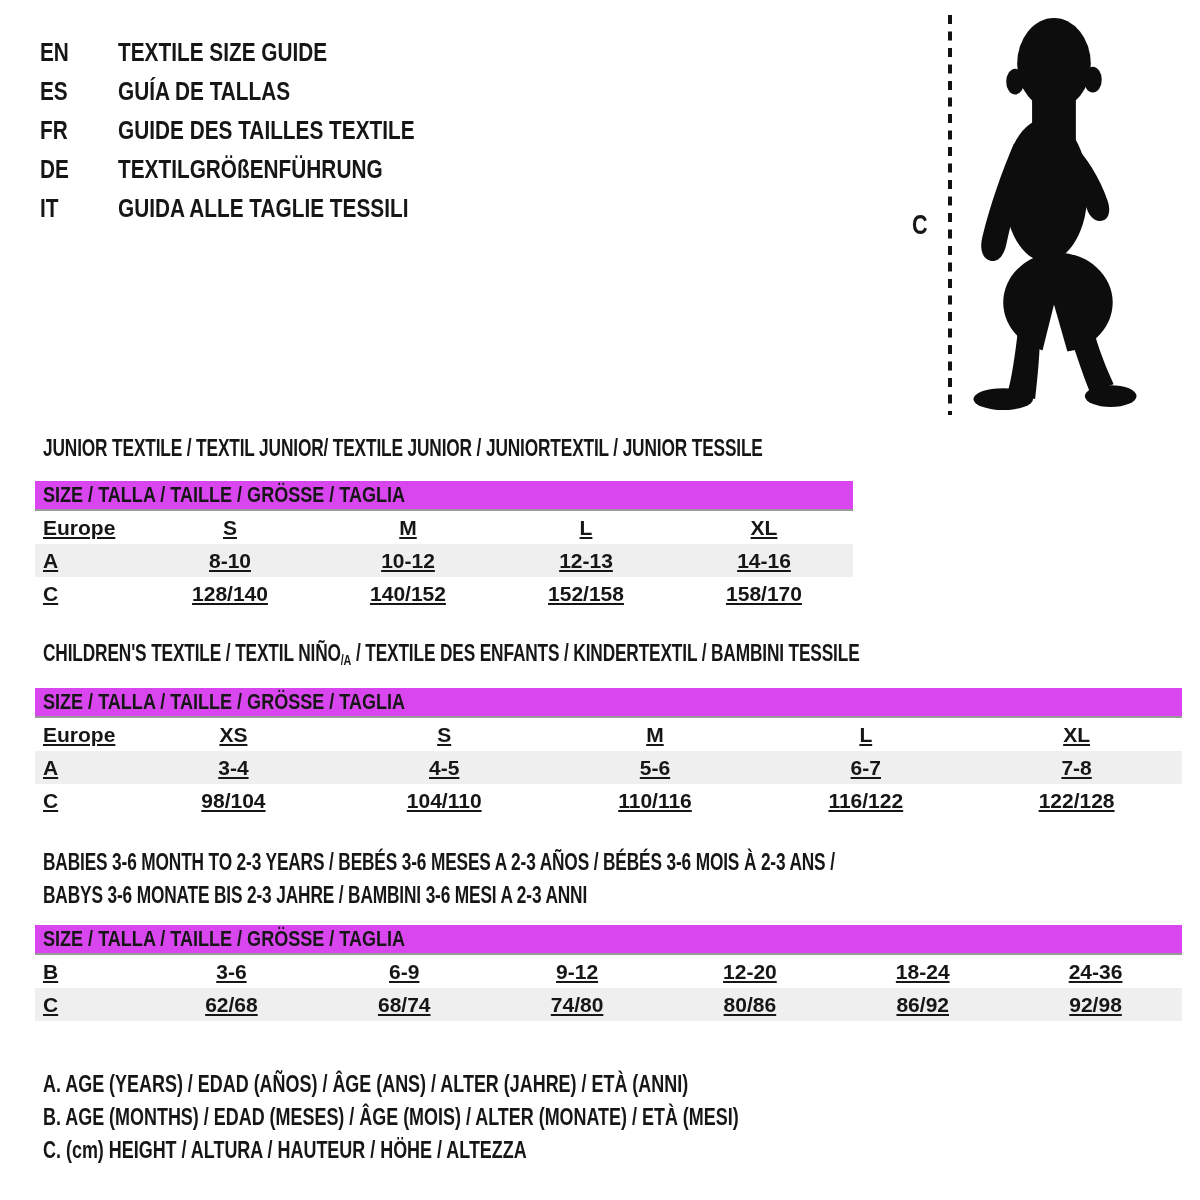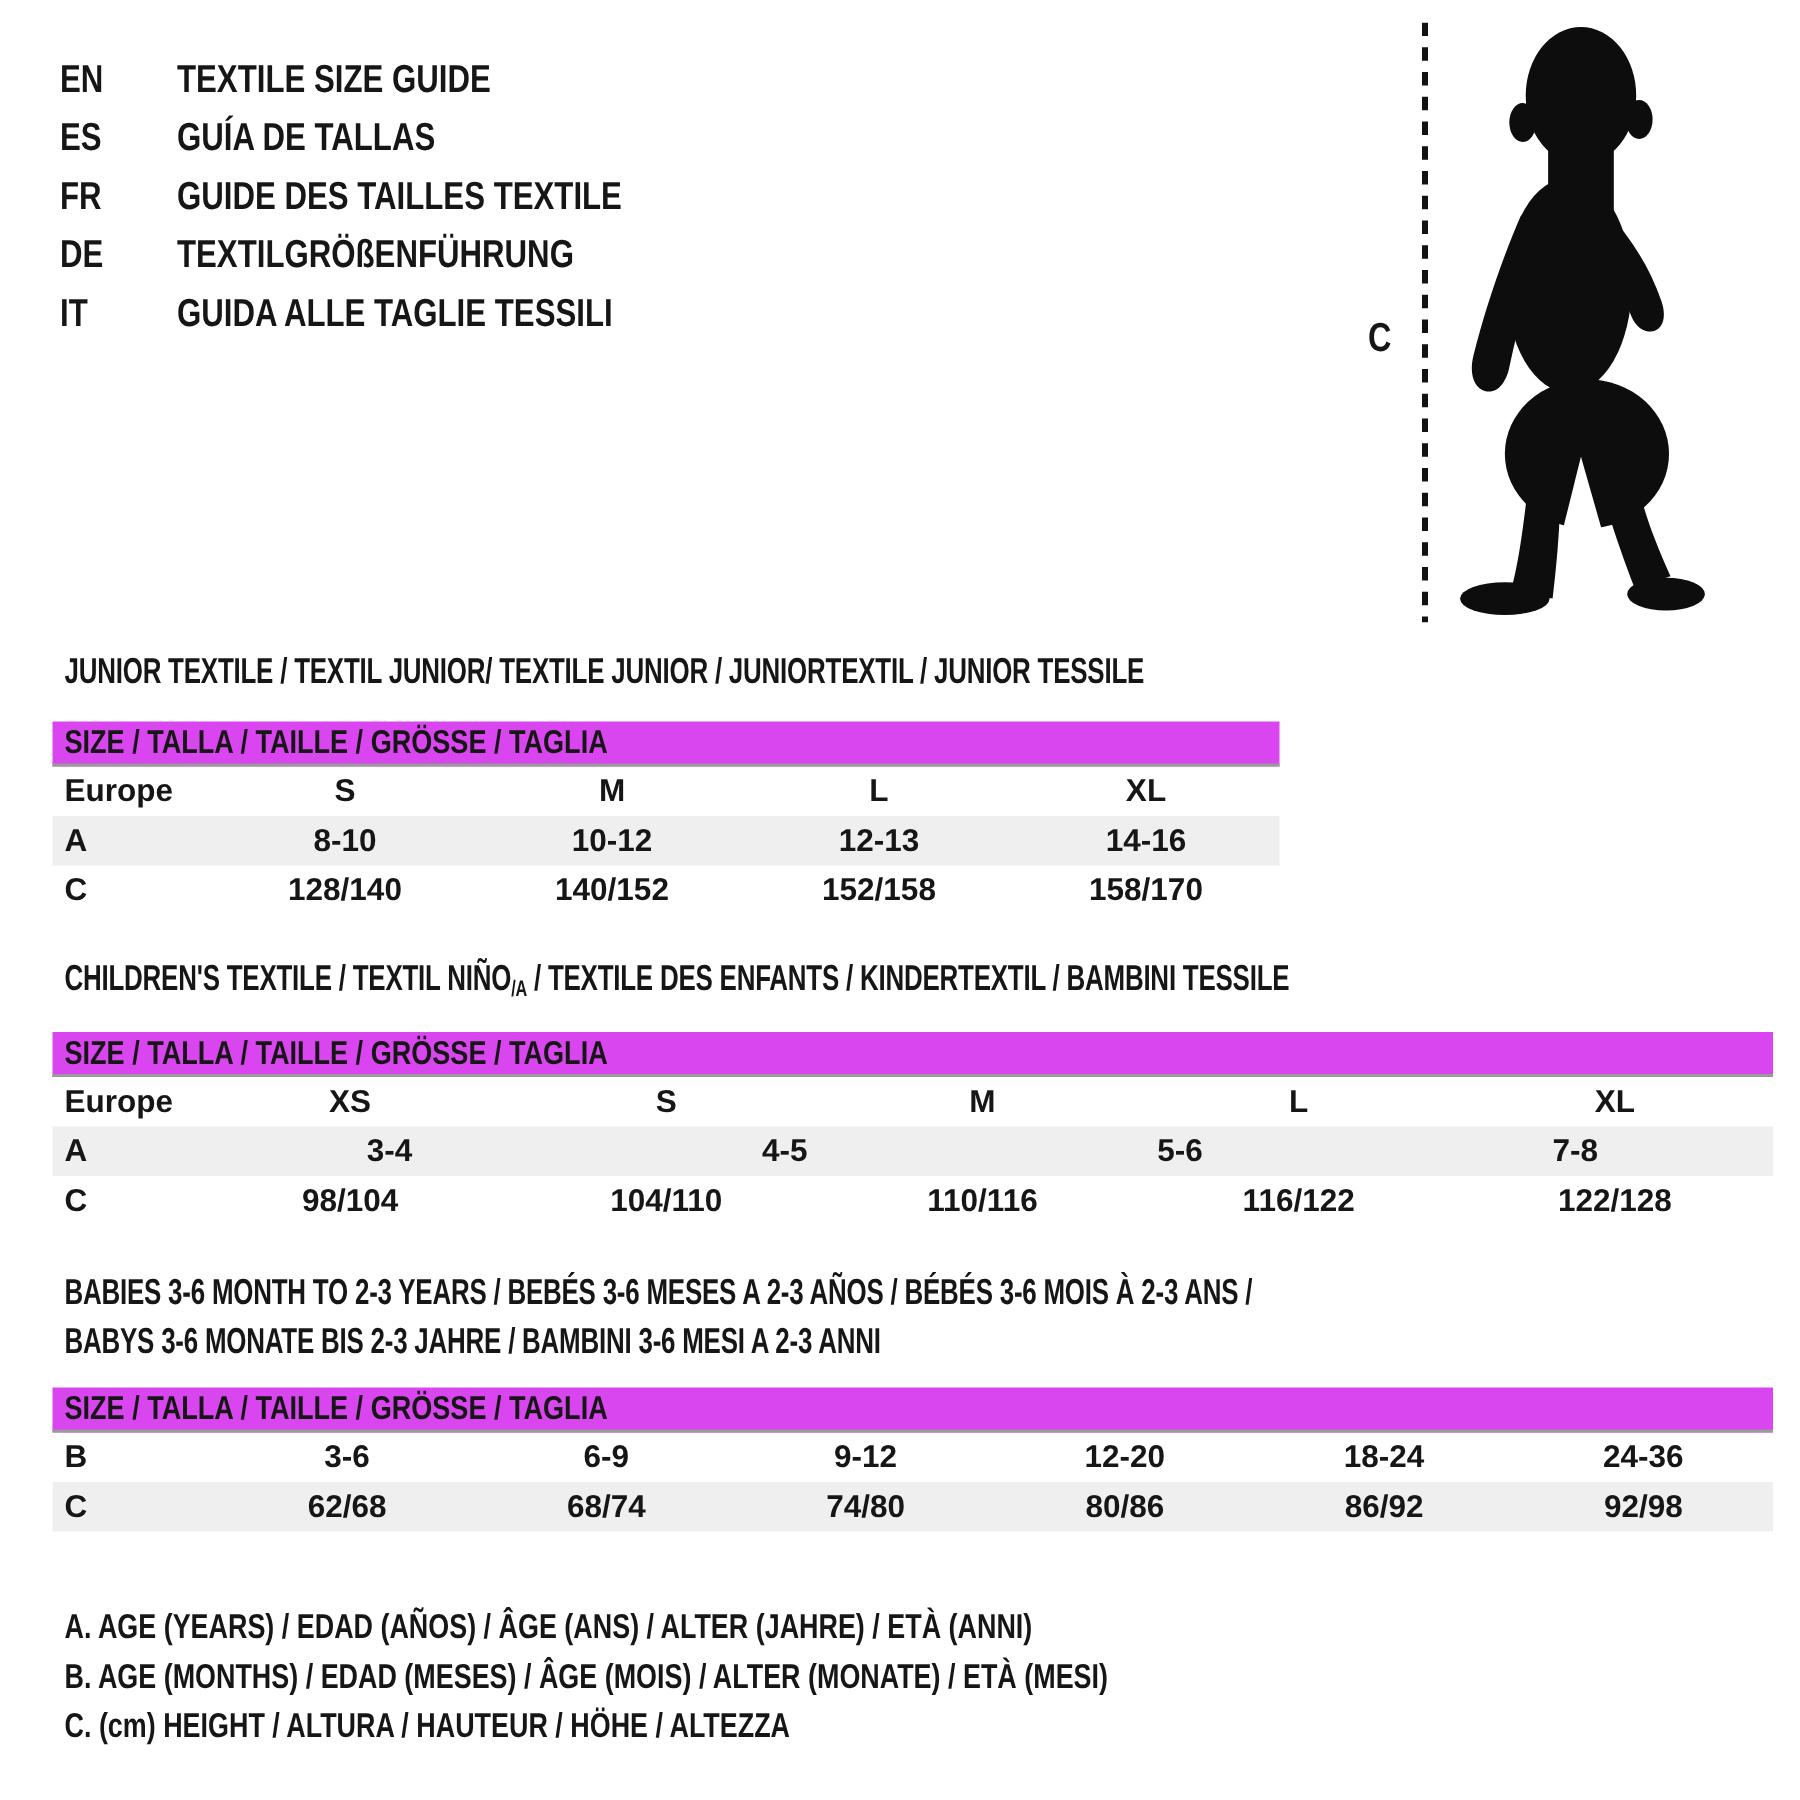--- a/index.html
+++ b/index.html
@@ -37,21 +37,21 @@
   .title-sub { font-size:15px; position:relative; top:4px; }
 
   
   .sizetable { position:absolute; }
   .band {
     height:30px; background:#d946ef;
     border-bottom:2px solid #9a9a9a;
     font-size:22px; line-height:27px;
     padding-left:8px;
   }
-  .trow { display:flex; height:33px; font-size:21px; line-height:33px; }
+  .trow { display:flex; height:33px; font-size:21px; line-height:33px;text-decoration:underline; }
   .trow.shaded { background:#efefef; }
   .tlabel { padding-left:8px; text-align:left; }
   .tcell { flex:1; text-align:center; }
   .t-junior   { left:35px; top:481px; width:818px; }
   .t-junior   .tlabel { width:106px; }
   .t-children { left:35px; top:688px; width:1147px; }
   .t-children .tlabel { width:93px; }
   .t-babies   { left:35px; top:925px; width:1147px; }
   .t-babies   .tlabel { width:110px; }
 
@@ -165,20 +165,21 @@
     <div class="tcell">S</div>
     <div class="tcell">M</div>
     <div class="tcell">L</div>
     <div class="tcell">XL</div>
   </div>
   <div class="trow shaded">
     <div class="tlabel">A</div>
     <div class="tcell">3-4</div>
     <div class="tcell">4-5</div>
     <div class="tcell">5-6</div>
+    <div class="tcell">6-7</div>
     <div class="tcell">7-8</div>
   </div>
   <div class="trow">
     <div class="tlabel">C</div>
     <div class="tcell">98/104</div>
     <div class="tcell">104/110</div>
     <div class="tcell">110/116</div>
     <div class="tcell">116/122</div>
     <div class="tcell">122/128</div>
   </div>

